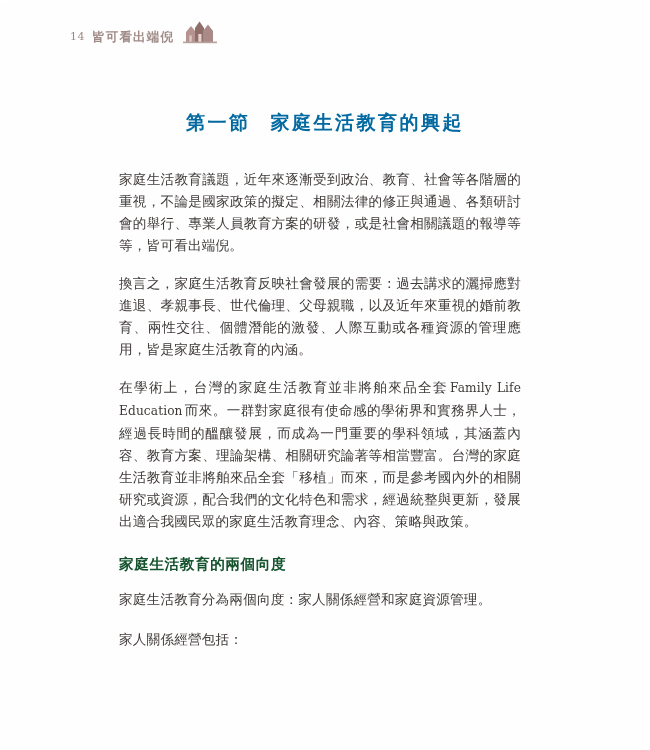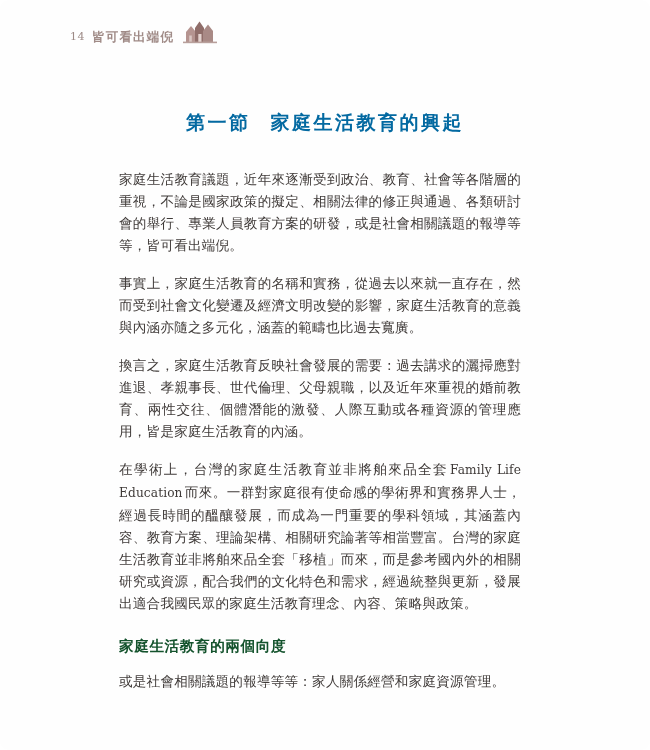--- a/index.html
+++ b/index.html
@@ -145,23 +145,23 @@
     </span>
   </div>
 
   <div class="section-title">
     <span>第一節</span><span class="gap"></span><span>家庭生活教育的興起</span>
   </div>
 
   <div class="body-col">
 
     <p class="para">家庭生活教育議題，近年來逐漸受到政治、教育、社會等各階層的重視，不論是國家政策的擬定、相關法律的修正與通過、各類研討會的舉行、專業人員教育方案的研發，或是社會相關議題的報導等等，皆可看出端倪。</p>
-    <p class="para">事實上，家庭生活教育的名稱和實務，從過去以來就一直存在，然而受到社會文化變遷及經濟文明改變的影響，家庭生活教育的意義與內涵亦隨之多元化，涵蓋的範疇也比過去寬廣。</p>
     <p class="para">換言之，家庭生活教育反映社會發展的需要：過去講求的灑掃應對進退、孝親事長、世代倫理、父母親職，以及近年來重視的婚前教育、兩性交往、個體潛能的激發、人際互動或各種資源的管理應用，皆是家庭生活教育的內涵。</p>
 
     <p class="para"><span>在學術上，台灣的家庭生活教育並非將舶來品全套</span><span class="en">Family Life Education</span><span>而來。一群對家庭很有使命感的學術界和實務界人士，經過長時間的醞釀發展，而成為一門重要的學科領域，其涵蓋內容、教育方案、理論架構、相關研究論著等相當豐富。台灣的家庭生活教育並非將舶來品全套「移植」而來，而是參考國內外的相關研究或資源，配合我們的文化特色和需求，經過統整與更新，發展出適合我國民眾的家庭生活教育理念、內容、策略與政策。</span></p>
 
     <h3 class="subhead">家庭生活教育的兩個向度</h3>
 
-    <p class="lead">或是社會相關議題的報導等等：家人關係經營和家庭資源管理。</p>
+    <p class="lead">家庭生活教育分為兩個向度：家人關係經營和家庭資源管理。</p>
+    <p class="lead">家人關係經營包括：</p>
 
   </div>
 </div>
 
 </body></html>

